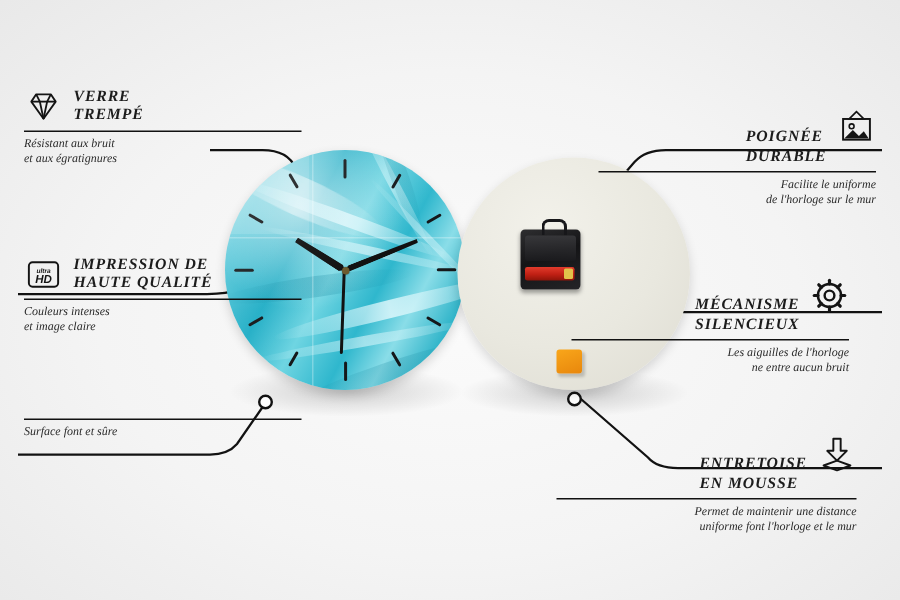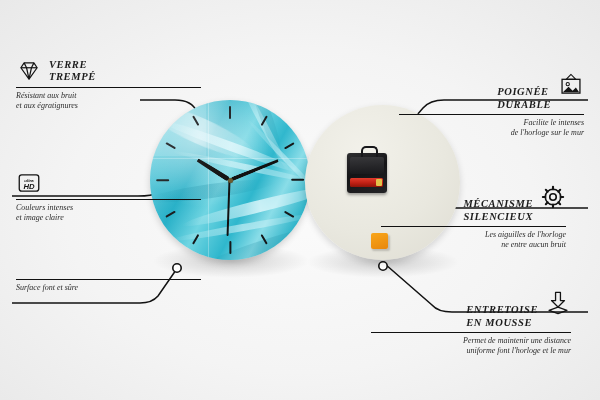--- a/index.html
+++ b/index.html
@@ -173,20 +173,22 @@
 et aux égratignures</div>
   </div>
 
   <div class="feat left" id="f-impression">
     <div class="head">
       <svg class="ico" viewBox="0 0 32 32">
         <rect x="4" y="6" width="24" height="20" rx="3" fill="none" stroke="#141414" stroke-width="1.6"></rect>
         <text x="16" y="14.5" text-anchor="middle" font-family="Liberation Sans, sans-serif" font-size="5.4" font-weight="700" fill="#141414">ultra</text>
         <text x="16" y="23" text-anchor="middle" font-family="Liberation Sans, sans-serif" font-size="9.5" font-weight="700" fill="#141414">HD</text>
       </svg>
+      <div class="title">IMPRESSION DE
+HAUTE QUALITÉ</div>
     </div>
     <div class="rule"></div>
     <div class="desc">Couleurs intenses
 et image claire</div>
   </div>
 
   <div class="feat left" id="f-bords">
     <div class="rule"></div>
     <div class="desc">Surface font et sûre</div>
   </div>
@@ -196,21 +198,21 @@
       <div class="title">POIGNÉE
 DURABLE</div>
       <svg class="ico" viewBox="0 0 32 32">
         <path d="M16 3 L10 9 H22 Z" fill="none" stroke="#141414" stroke-width="1.4"></path>
         <rect x="5" y="9" width="22" height="17" fill="none" stroke="#141414" stroke-width="1.6"></rect>
         <circle cx="12" cy="15" r="2" fill="none" stroke="#141414" stroke-width="1.3"></circle>
         <path d="M6 25 L13 18 L18 23 L22 19 L26 25 Z" fill="#141414"></path>
       </svg>
     </div>
     <div class="rule"></div>
-    <div class="desc">Facilite le intenses
+    <div class="desc">Facilite le uniforme
 de l'horloge sur le mur</div>
   </div>
 
   <div class="feat right" id="f-mecanisme">
     <div class="head">
       <div class="title">MÉCANISME
 SILENCIEUX</div>
       <svg class="ico" viewBox="0 0 32 32">
         <g fill="none" stroke="#141414" stroke-width="2">
           <circle cx="16" cy="16" r="9.5"></circle>

